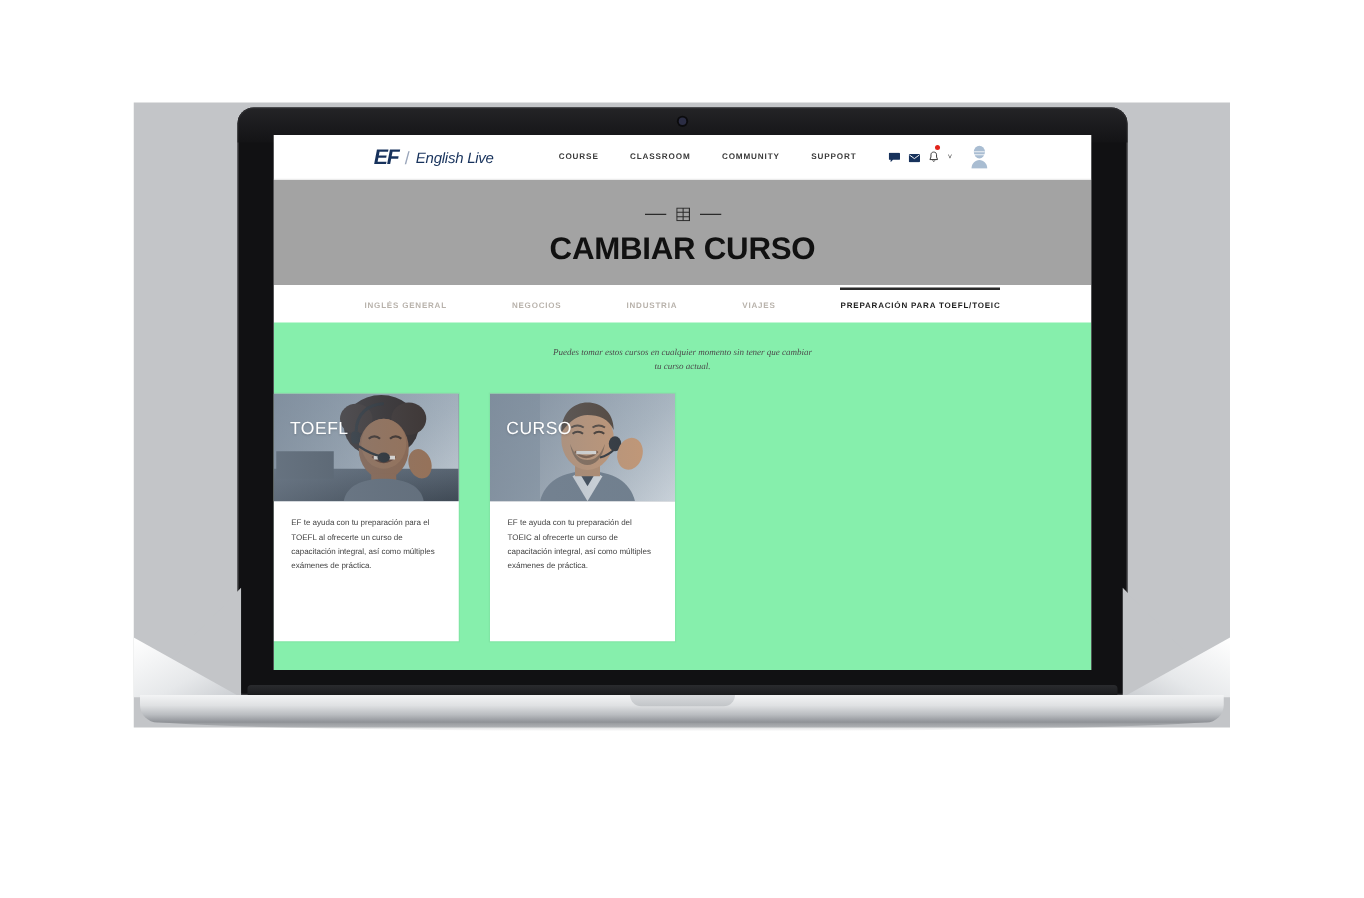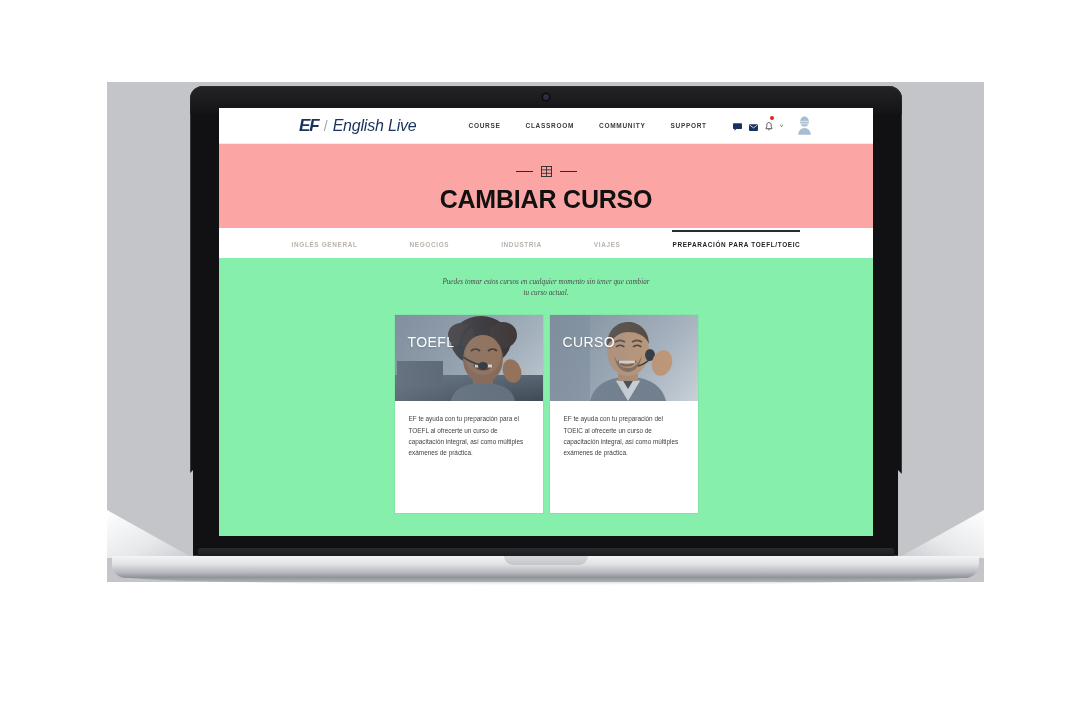--- a/index.html
+++ b/index.html
@@ -152,21 +152,21 @@
     letter-spacing: -1px;
   }
   .logo-slash {
     color: #9aa6bb;
     font-size: 14px;
     font-weight: 300;
   }
   .logo-text {
     font-family: "Liberation Sans", sans-serif;
     font-style: italic;
-    font-size: 16px;
+    font-size: 12px;
     color: #17325c;
     letter-spacing: -0.2px;
   }
 
   .main-nav {
     display: flex;
     align-items: center;
     gap: 25px;
     margin-left: 52px;
   }
@@ -199,21 +199,21 @@
     color: #444;
     line-height: 1;
   }
   .avatar {
     width: 17px; height: 19px;
     margin-left: 6px;
   }
 
   
   .hero {
-    background: #fca5a5;
+    background: #a3a3a3;
     padding-top: 22px;
     padding-bottom: 14px;
     text-align: center;
   }
   .hero-ornament {
     display: flex;
     align-items: center;
     justify-content: center;
     gap: 8px;
     margin-bottom: 8px;
@@ -269,22 +269,22 @@
     font-size: 7.2px;
     line-height: 1.55;
     color: #4b4b4b;
     text-align: center;
     margin: 0 auto 16px auto;
     width: 210px;
   }
 
   .cards {
     display: flex;
-    justify-content: center;
-    gap: 7px;
+    justify-content: flex-start;
+    gap: 25px;
   }
   .card {
     width: 148px;
     background: #ffffff;
     box-shadow: 0 0 0 1px rgba(0,0,0,0.035);
   }
   .card-media {
     position: relative;
     height: 86px;
     overflow: hidden;

